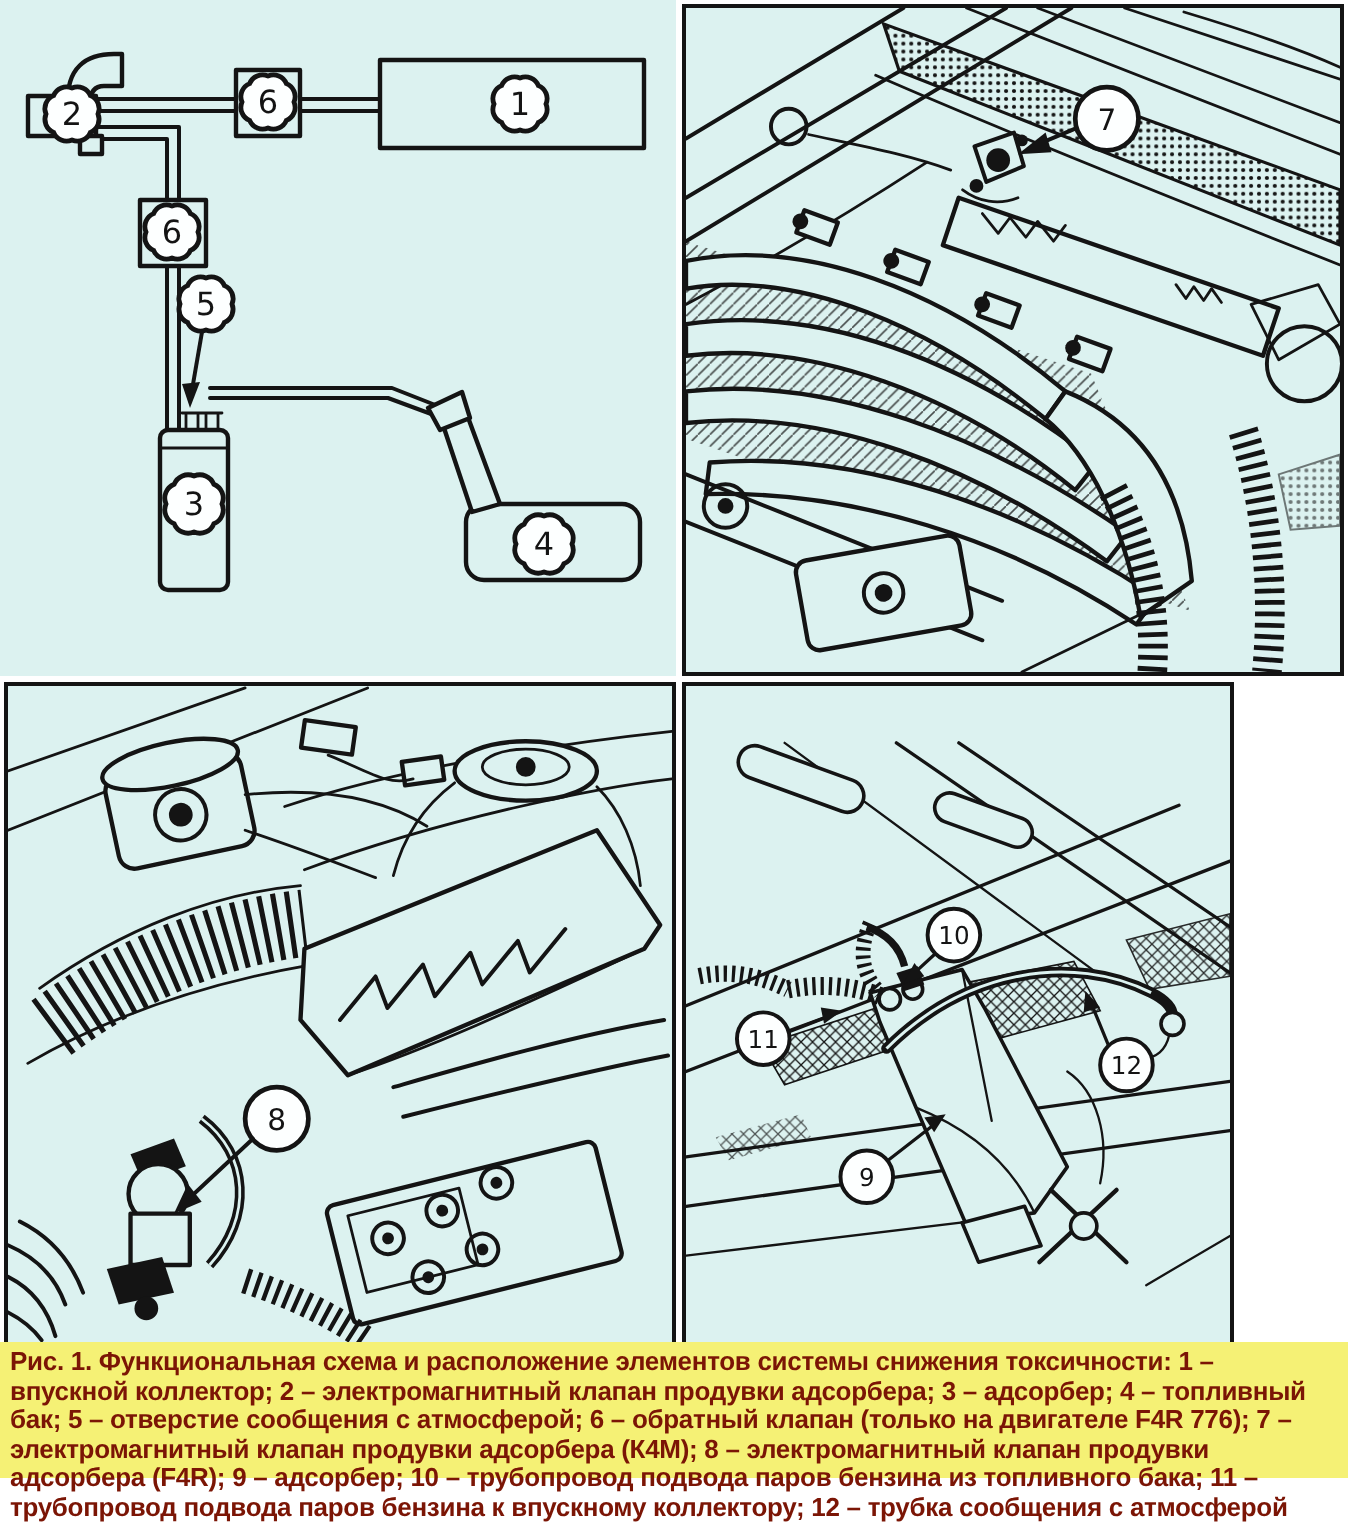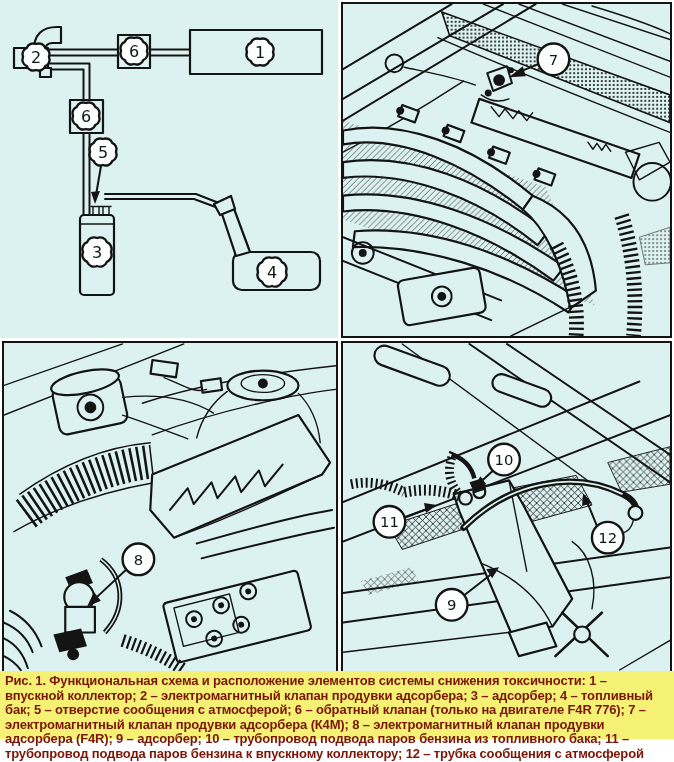--- a/index.html
+++ b/index.html
@@ -263,21 +263,21 @@
 
       <path class="ln" d="M123,229 L92,258"></path>
       <polygon class="blk" points="84,266 98,260 91,251"></polygon>
       <g class="badge" transform="translate(136,218)">
         <circle r="16"></circle>
         <text y="5.5">8</text>
       </g>
     </svg>
   </div>
 
-  <div class="panel bordered-open" style="left:341px;top:341px;width:331px;height:330px">
+  <div class="panel bordered-open" style="left:341px;top:341px;width:276px;height:330px">
     <svg viewBox="0 0 331 330">
       <defs>
         <pattern id="p4cross" width="7" height="7" patternUnits="userSpaceOnUse">
           <path d="M0,7 L7,0 M0,0 L7,7" stroke="#141414" stroke-width="0.8"></path>
         </pattern>
       </defs>
 
       <path class="ln" d="M128,0 L331,140 M166,0 L331,112"></path>
       <path class="ln thin" d="M60,0 L250,140"></path>
       <path class="ln" d="M0,160 L300,38 M0,200 L331,72"></path>

